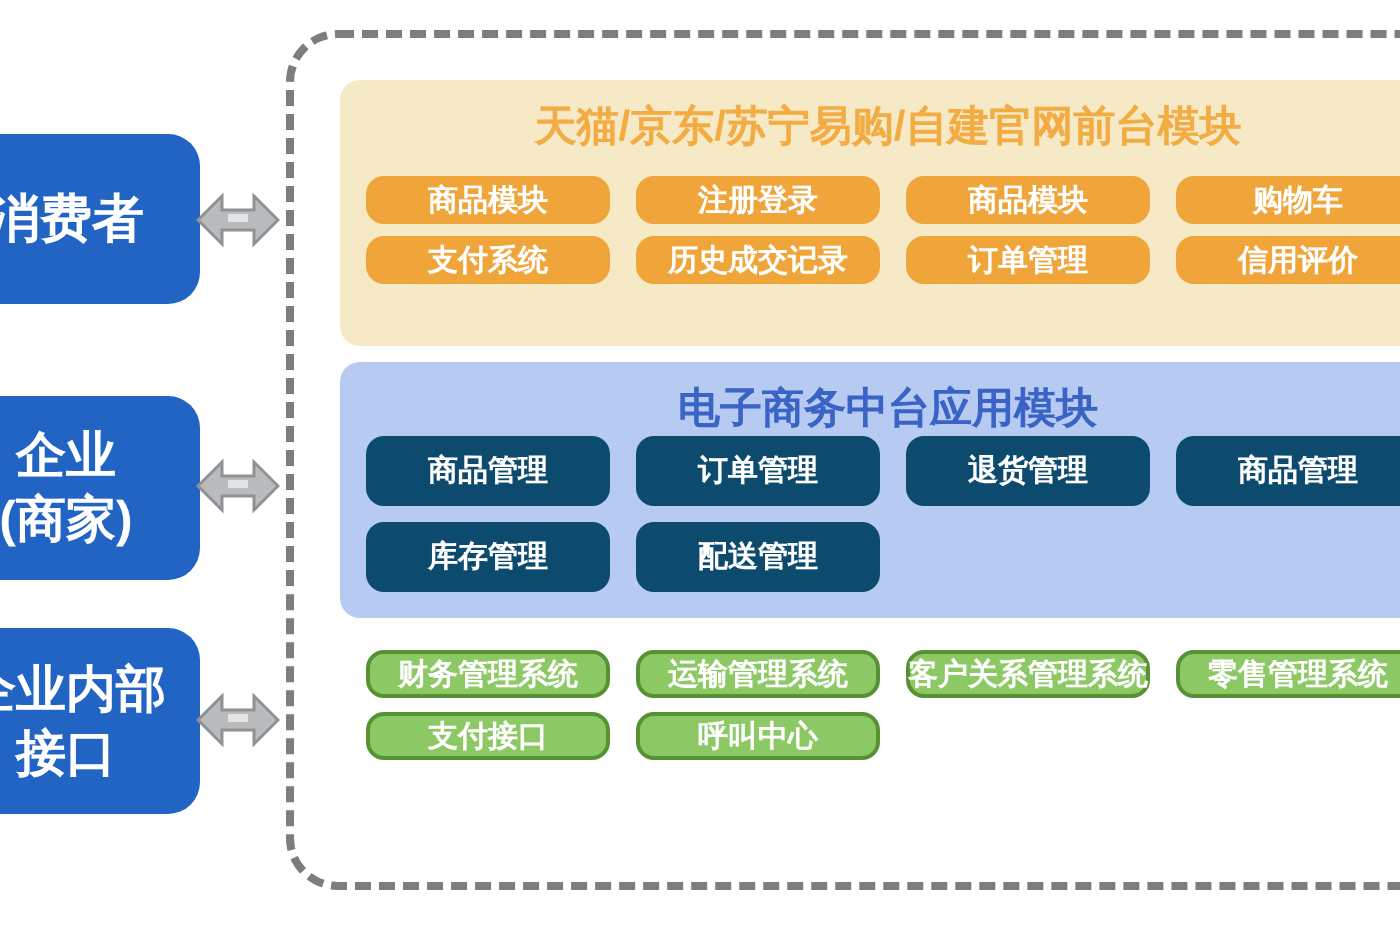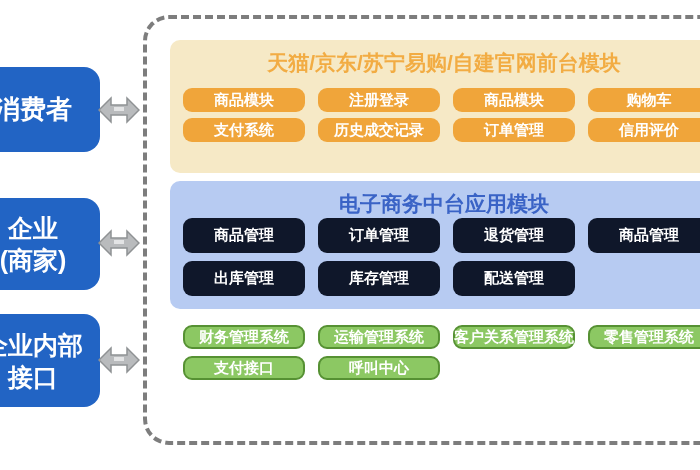--- a/index.html
+++ b/index.html
@@ -77,21 +77,21 @@
     height: 24px;
     border-radius: 9px;
     color: #ffffff;
     font-weight: bold;
     font-size: 15px;
     display: flex; align-items: center; justify-content: center;
     white-space: nowrap;
     box-sizing: border-box;
   }
   .btn-orange { background: #f0a53a; }
-  .btn-blue   { background: #0f172a; height: 35px; }
+  .btn-blue   { background: #0c4a6e; height: 35px; }
   .btn-green  { background: #8cc863; border: 2px solid #569133; }
 </style>
 </head>
 <body>
 
 <div class="dashed-frame"></div>
 
 <div class="entity entity-1">
   <span>消费者</span>
 </div>
@@ -132,21 +132,20 @@
 </div>
 
 <div class="panel panel-mid">
   <div class="panel-title">电子商务中台应用模块</div>
 </div>
 <div class="btn-grid grid-mid">
   <div class="btn btn-blue">商品管理</div>
   <div class="btn btn-blue">订单管理</div>
   <div class="btn btn-blue">退货管理</div>
   <div class="btn btn-blue">商品管理</div>
-  <div class="btn btn-blue">出库管理</div>
   <div class="btn btn-blue">库存管理</div>
   <div class="btn btn-blue">配送管理</div>
 </div>
 
 <div class="btn-grid grid-internal">
   <div class="btn btn-green">财务管理系统</div>
   <div class="btn btn-green">运输管理系统</div>
   <div class="btn btn-green">客户关系管理系统</div>
   <div class="btn btn-green">零售管理系统</div>
   <div class="btn btn-green">支付接口</div>

